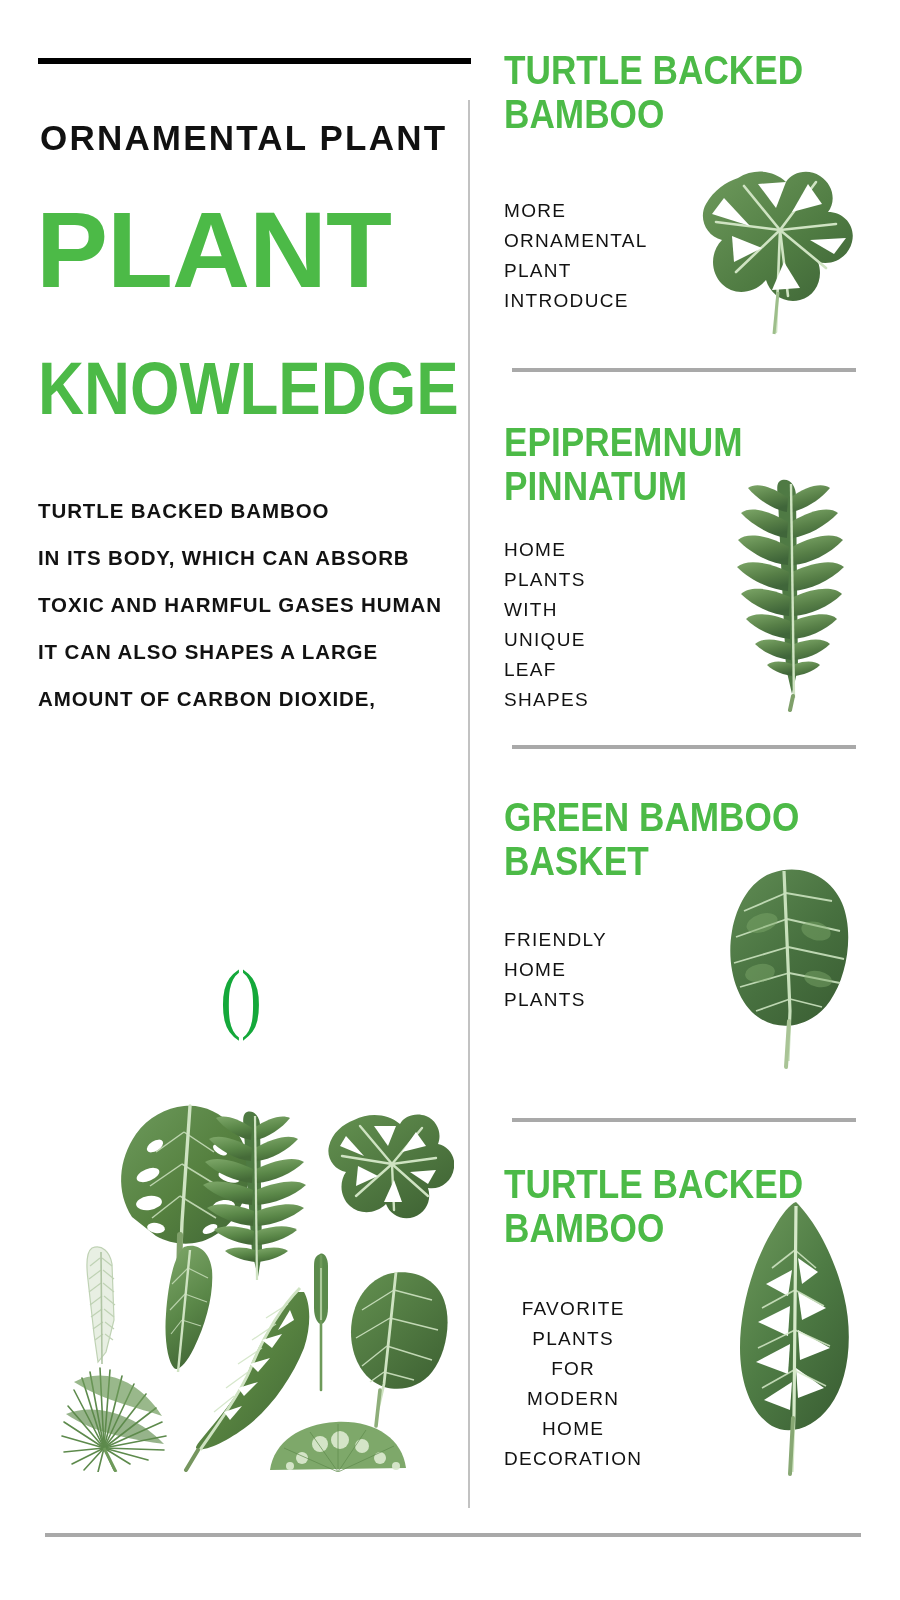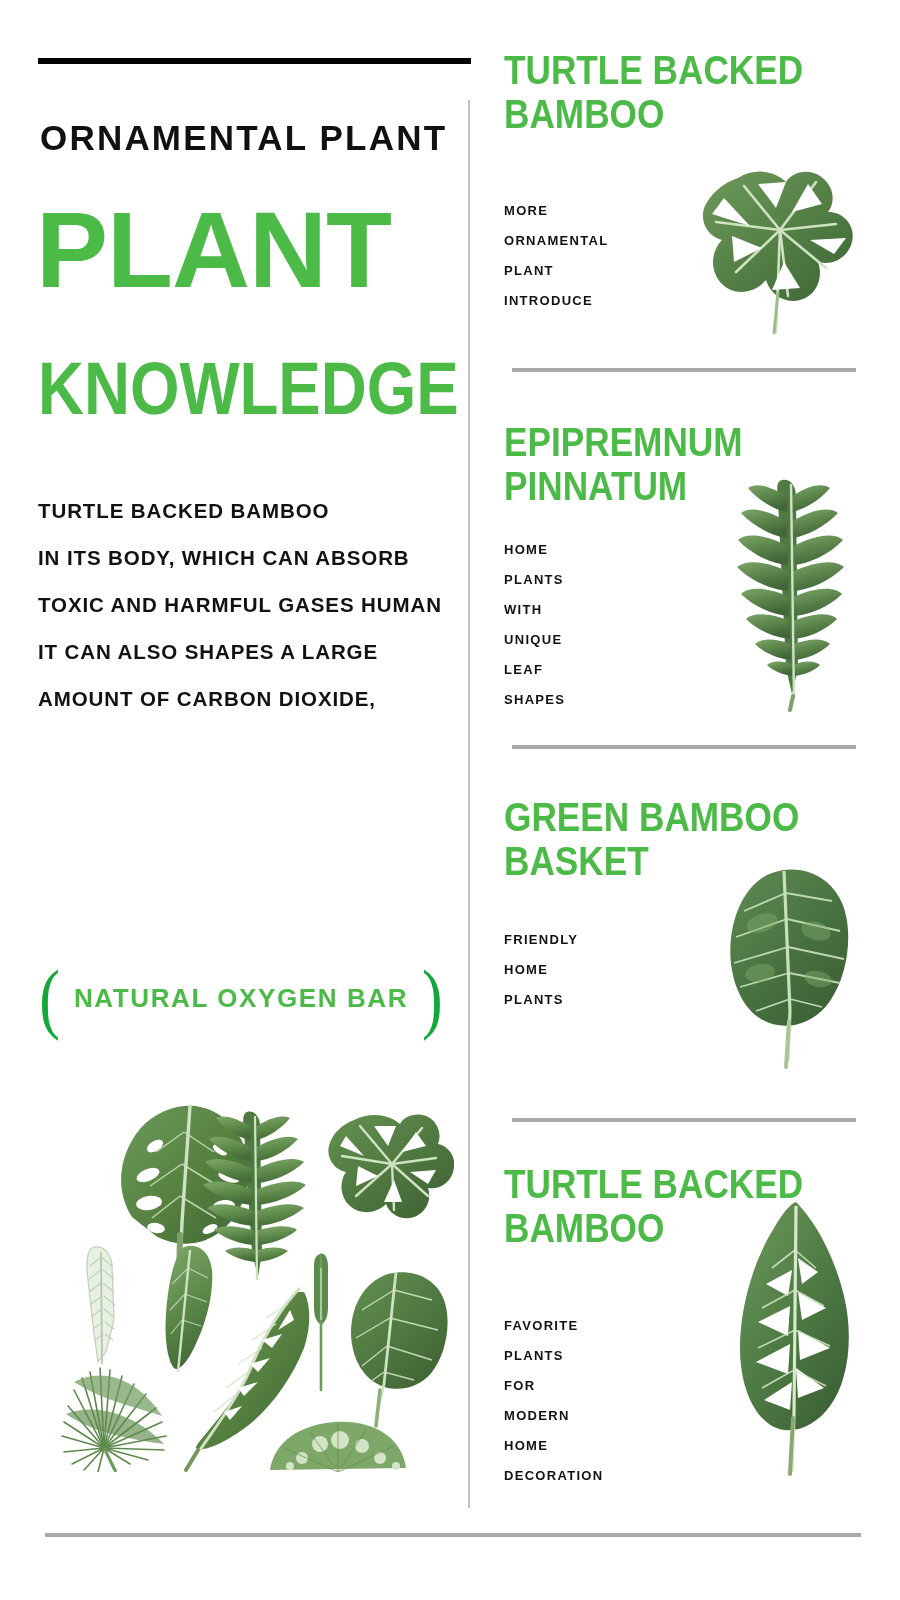--- a/index.html
+++ b/index.html
@@ -97,21 +97,21 @@
   }
   .card-title {
     position:absolute; left:36px;
     width:390px;
     font-size:40px; font-weight:700;
     line-height:44px; color:#4cba47;
     transform:scaleX(0.88); transform-origin:left top;
   }
   .card-desc {
     position:absolute; left:36px;
-    font-size:13px; font-weight:700;
+    font-size:19px; font-weight:400;
     letter-spacing:1.3px; line-height:30px;
     color:#121212;
   }
   .card-desc .ln { display:block; white-space:nowrap; }
   .card-art { position:absolute; }
   .card-art svg { width:100%; height:100%; display:block; }
 </style>
 </head>
 <body>
 
@@ -128,21 +128,20 @@
   <div class="body-copy">
     <span class="ln">TURTLE BACKED BAMBOO</span>
     <span class="ln">IN ITS BODY, WHICH CAN ABSORB</span>
     <span class="ln">TOXIC AND HARMFUL GASES HUMAN</span>
     <span class="ln"> IT CAN ALSO SHAPES A LARGE</span>
     <span class="ln"> AMOUNT OF CARBON DIOXIDE,</span>
   </div>
 
   <div class="badge">
     <span class="paren">(</span>
-    <span class="badge-text">NATURAL OXYGEN BAR</span>
     <span class="paren">)</span>
   </div>
 
   <div class="collage">
     <svg viewBox="0 0 410 400" xmlns="http://www.w3.org/2000/svg">
       <defs>
         <linearGradient id="lg1" x1="0" y1="0" x2="1" y2="1">
           <stop offset="0%" stop-color="#6D9A5C"></stop>
           <stop offset="55%" stop-color="#55803F"></stop>
           <stop offset="100%" stop-color="#406636"></stop>
@@ -490,21 +489,21 @@
           <ellipse cx="100" cy="118" rx="14" ry="8" transform="rotate(12 100 118)"></ellipse>
         </g>
         <path d="M71 160 L68 206" stroke="#A9C496" stroke-width="4" stroke-linecap="round" fill="none"></path>
       </svg>
     </div>
   </div>
   <div class="card-sep" style="top:1118px;"></div>
 
   <div class="card" style="top:1140px;height:360px;">
     <div class="card-title" style="top:22px;">TURTLE BACKED BAMBOO</div>
-    <div class="card-desc" style="top:171px;">
+    <div class="card-desc" style="top:154px;text-align:center;">
       <span class="ln">FAVORITE</span>
       <span class="ln">PLANTS</span>
       <span class="ln">FOR</span>
       <span class="ln">MODERN</span>
       <span class="ln">HOME</span>
       <span class="ln">DECORATION</span>
     </div>
     <div class="card-art" style="left:250px;top:56px;width:152px;height:280px;">
       <svg viewBox="0 0 152 280" xmlns="http://www.w3.org/2000/svg">
         <defs>

